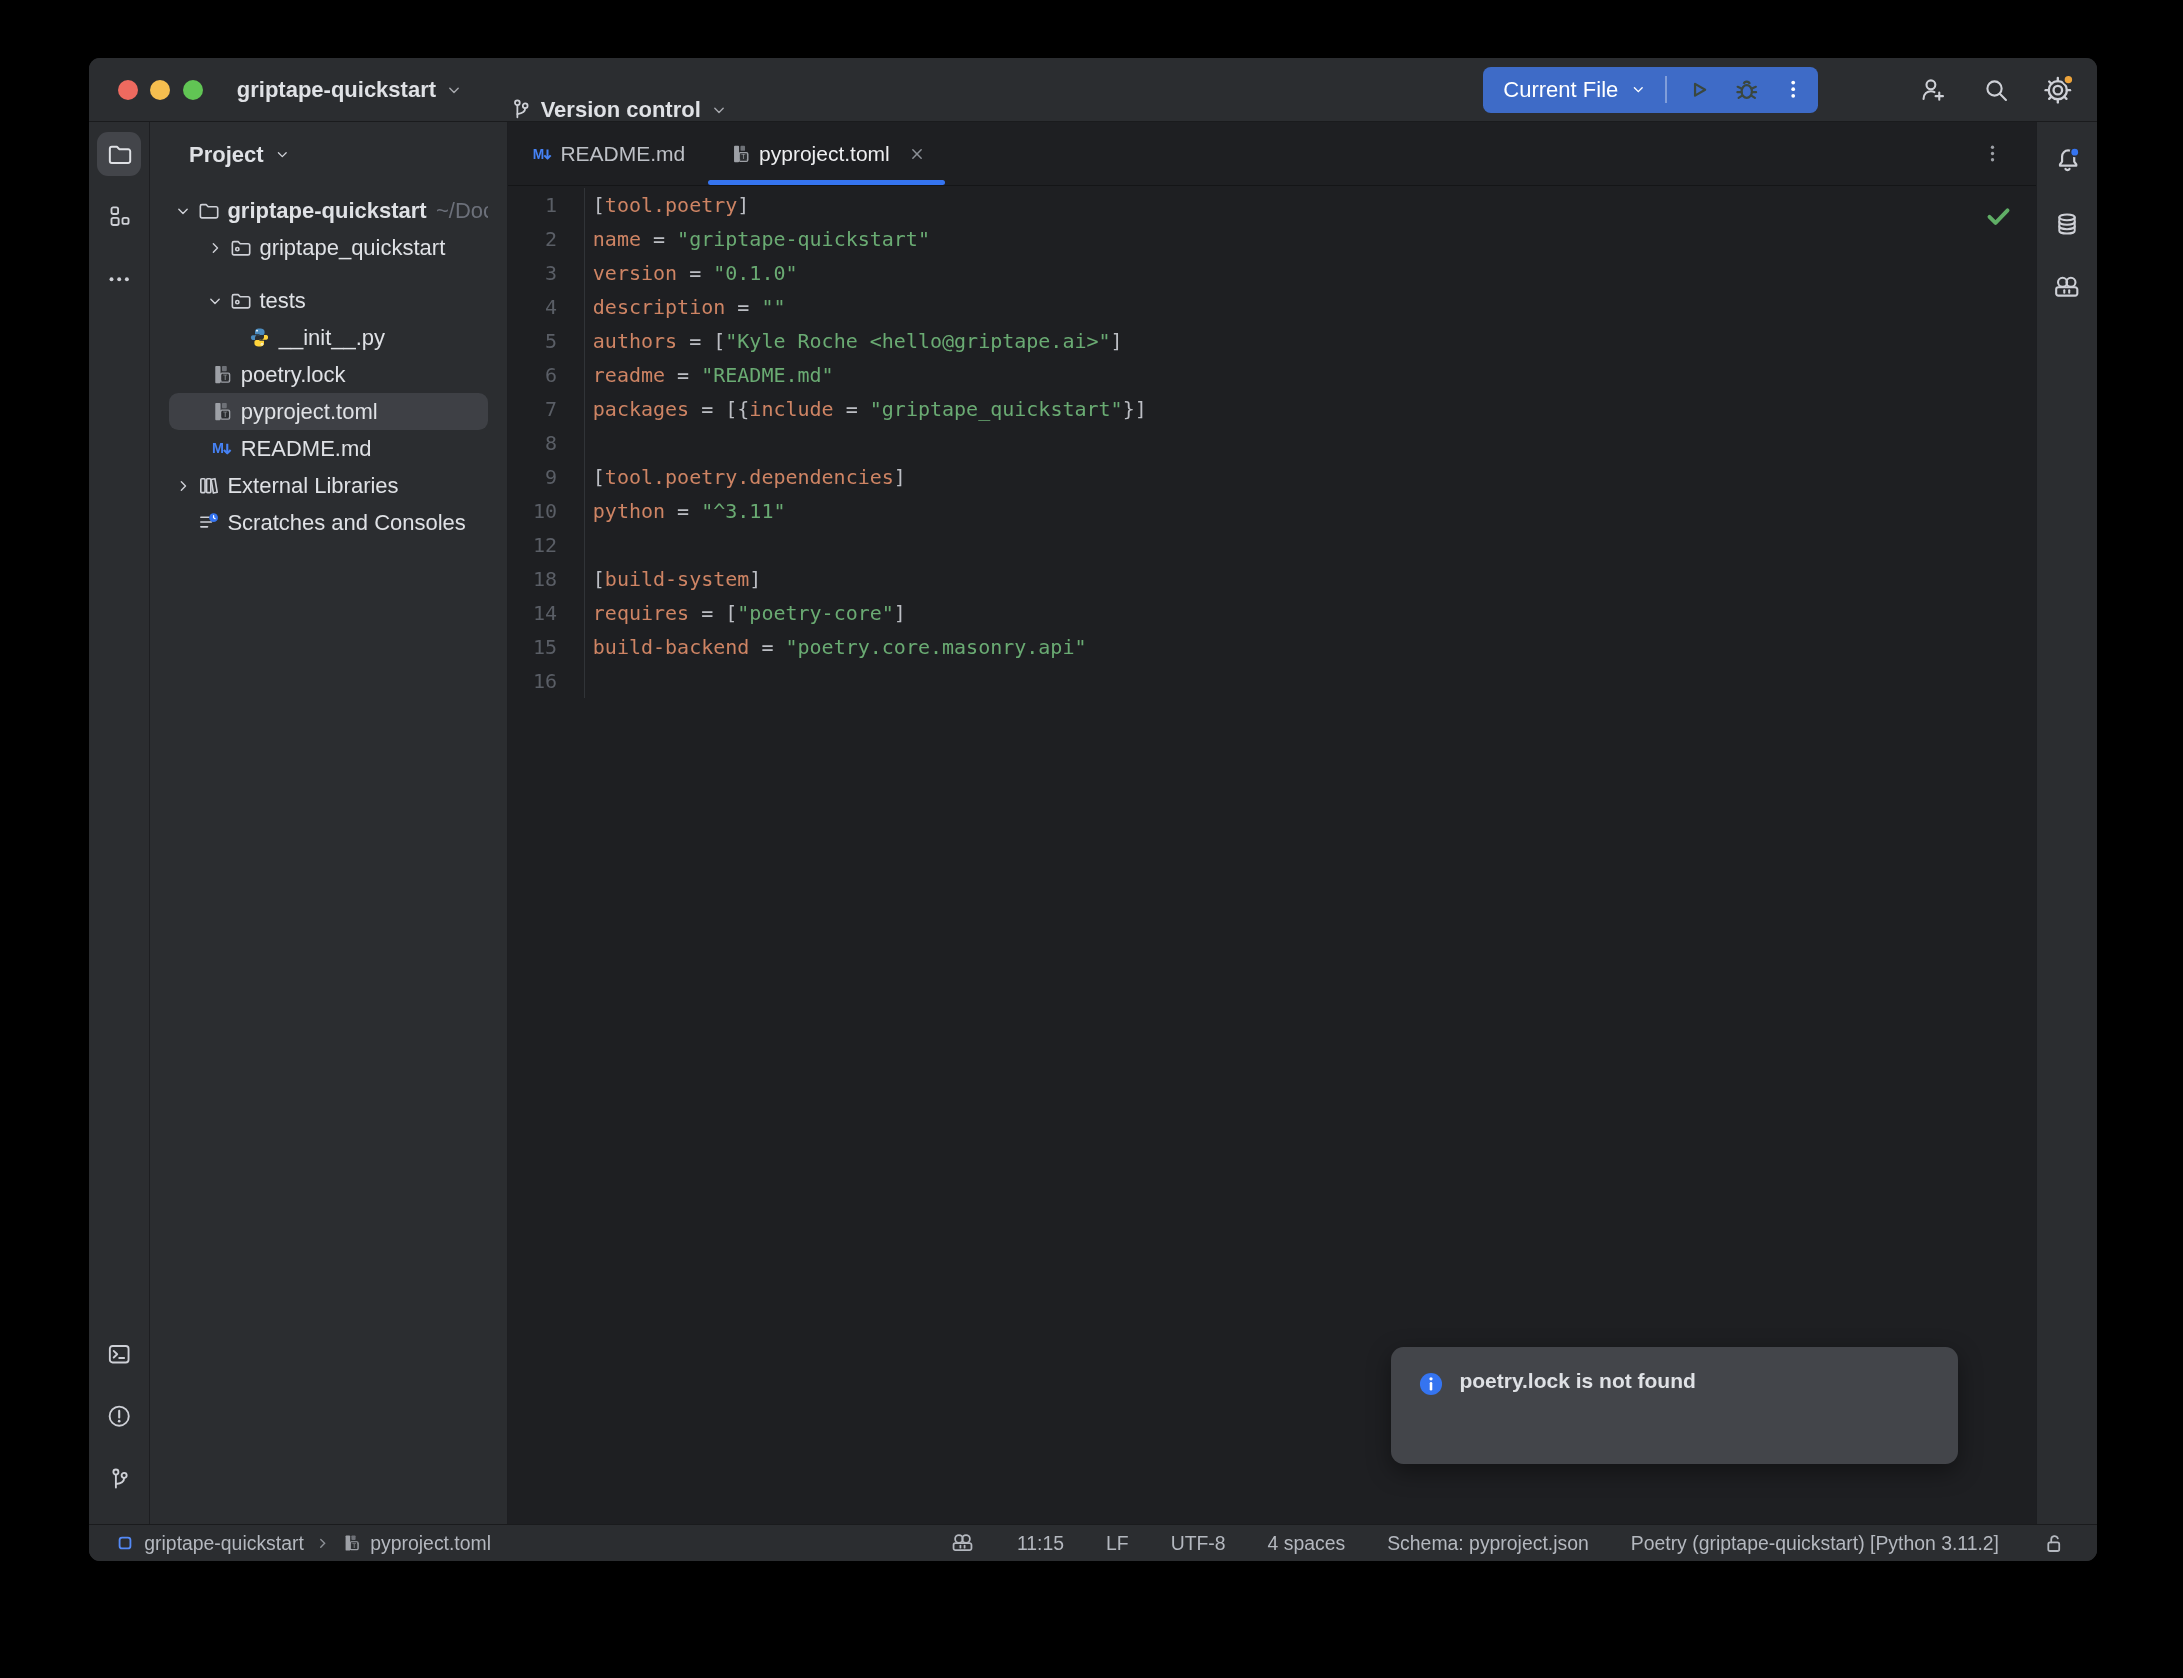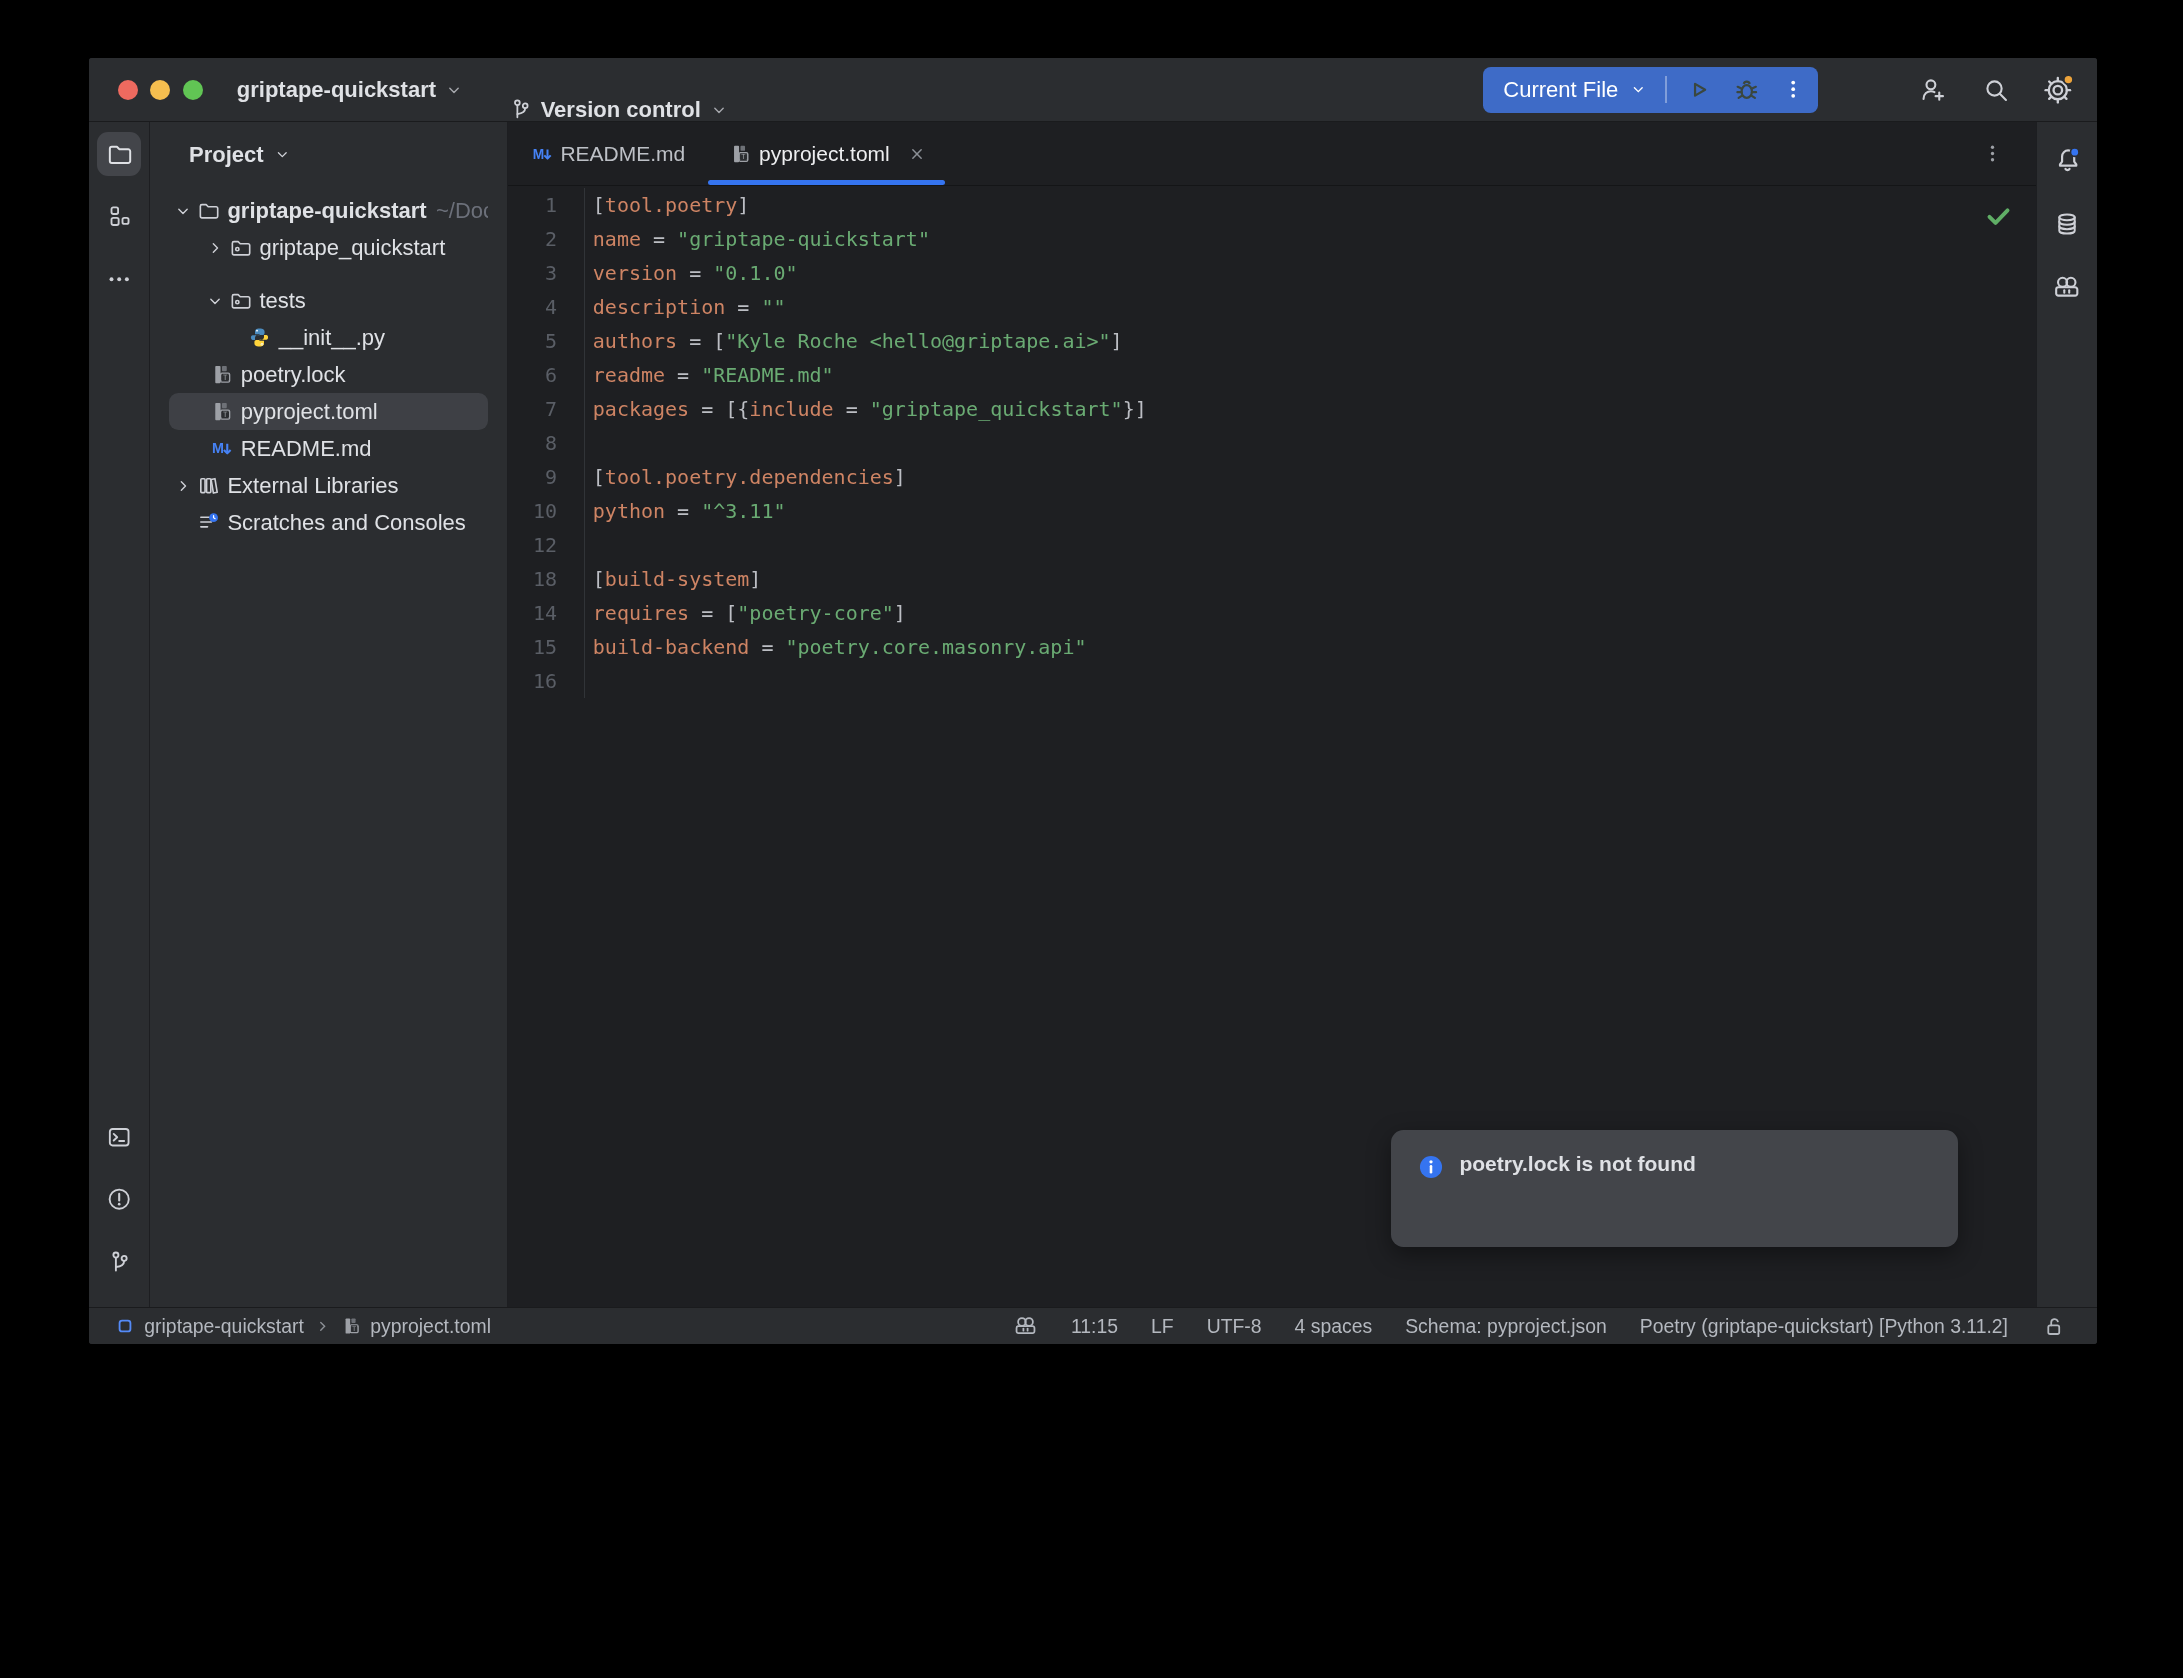--- a/index.html
+++ b/index.html
@@ -1,19 +1,19 @@
 <!DOCTYPE html>
 <html style="font-size:12.4px"><head>
 <meta charset="utf-8">
 <style>
   html,body{margin:0;padding:0;background:#000;width:2183px;height:1678px;overflow:hidden;
     font-family:"Liberation Sans",sans-serif;-webkit-font-smoothing:antialiased;}
   *{box-sizing:border-box;}
-  .window{position:absolute;left:89px;top:58px;width:2008px;height:1286px;background:#2B2D30;
-    border-radius:3px;overflow:hidden;box-shadow:0 23px 62px rgba(0,0,0,.65);display:flex;flex-direction:column;}
+  .window{position:absolute;left:89px;top:58px;width:2008px;height:1503px;background:#2B2D30;
+    border-radius:11px;overflow:hidden;box-shadow:0 23px 62px rgba(0,0,0,.65);display:flex;flex-direction:column;}
   
   .toolbar{height:64px;flex:0 0 64px;display:flex;align-items:center;background:#2B2D30;
     border-bottom:0.8px solid #1A1B1D;padding:0 17px 0 29px;position:relative;}
   .lights{display:flex;gap:12.4px;align-items:center;margin-right:34px;}
   .light{width:20px;height:20px;border-radius:50%;}
   .widget{display:flex;align-items:center;gap:7.8px;color:#DFE1E5;font-size:22px;font-weight:600;cursor:default;}
   .widget .chev{opacity:.75;}
   .vcs{margin-left:44px;font-weight:700;margin-top:40px;}
   .toolbar-spacer{flex:1;}
   .run-widget{display:flex;align-items:center;height:46px;background:#3E6BC7;border-radius:7.8px;
@@ -61,21 +61,21 @@
   
   .notification{position:absolute;right:78px;bottom:60px;width:567px;min-height:117px;background:#43454A;
     border-radius:12.4px;padding:20px 23px 22px 26.4px;display:flex;gap:14px;box-shadow:0 7.8px 23px rgba(0,0,0,.4);}
   .notif-title{color:#DFE1E5;font-size:21px;font-weight:700;margin:1.6px 0 7.8px 0;}
   .notif-body{color:#D5D7DC;font-size:20px;line-height:28px;width:435px;}
   .notif-body .link{color:#548AF7;}
   
   .statusbar{height:37px;flex:0 0 37px;background:#2B2D30;border-top:0.8px solid #1A1B1D;display:flex;
     align-items:center;padding:0 31px 0 26px;color:#B4B8BF;font-size:19.4px;}
   .crumbs{display:flex;align-items:center;gap:9.3px;}
-  .sb-right{margin-left:auto;display:flex;align-items:center;gap:33px;justify-content:space-between;}
+  .sb-right{margin-left:auto;display:flex;align-items:center;gap:42px;justify-content:space-between;}
   .sb-item{white-space:nowrap;}
   svg{display:block;}
 </style>
 </head>
 <body>
 
 <div class="window">
 
   <div class="toolbar">
     <div class="lights">

